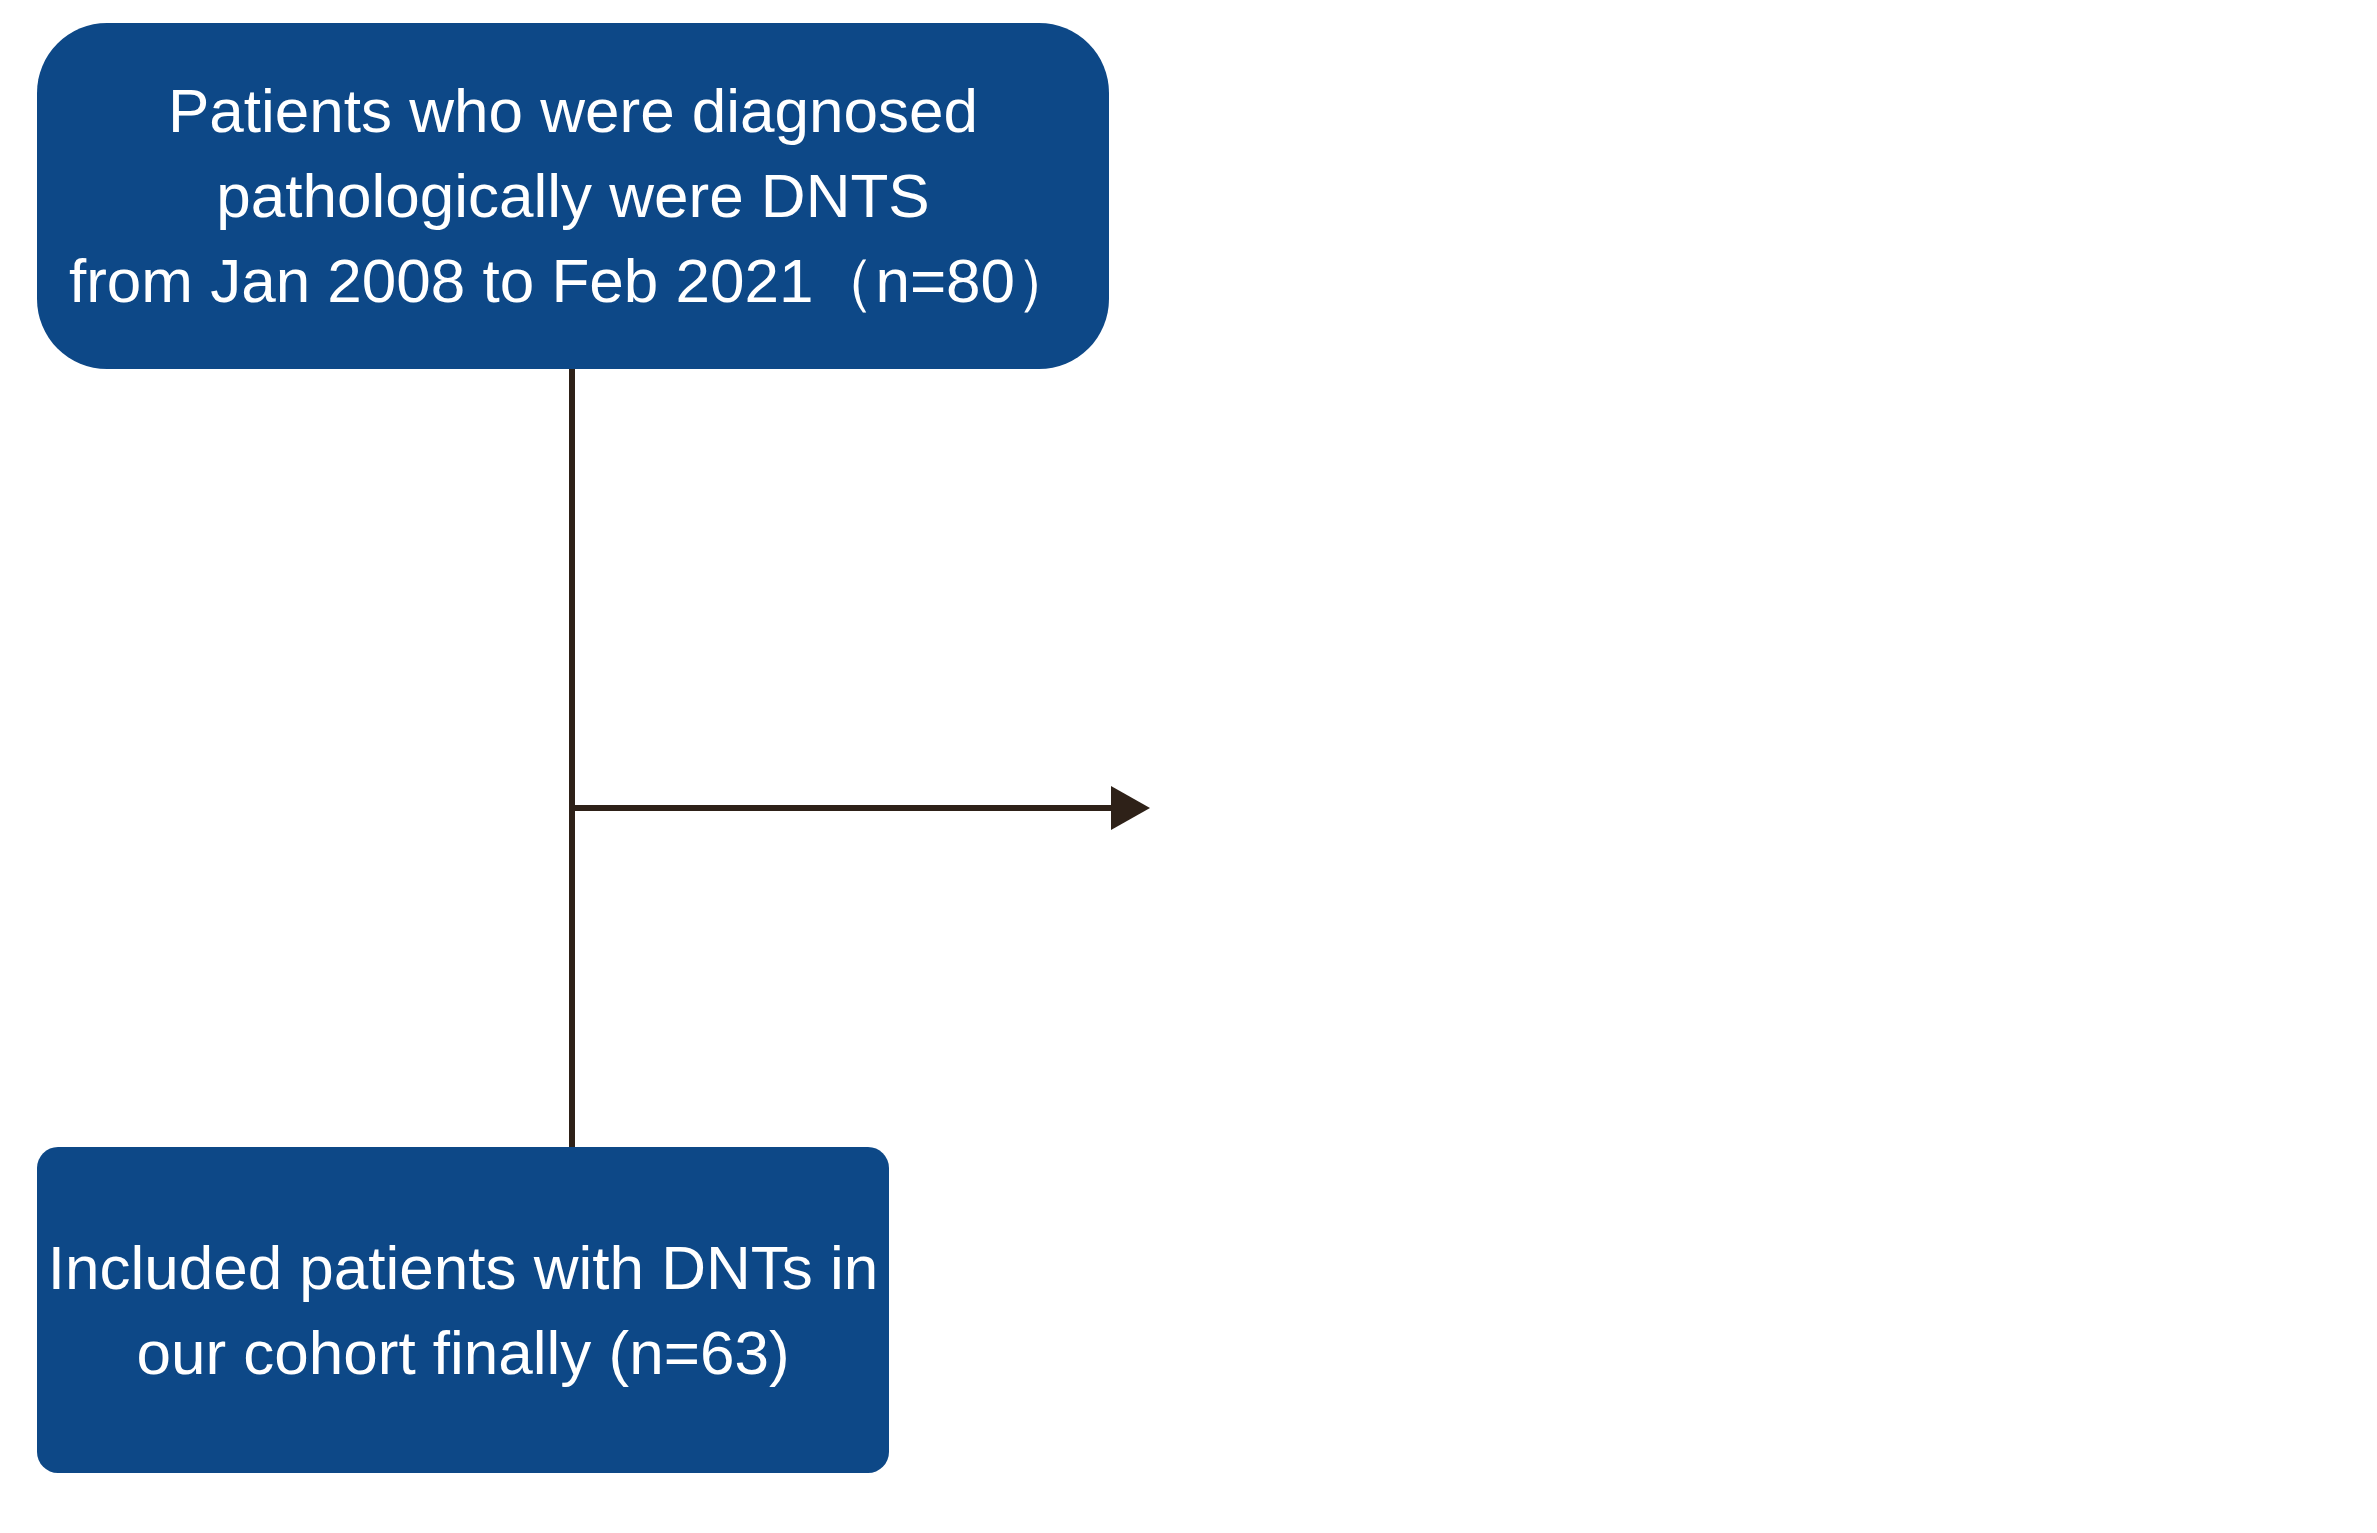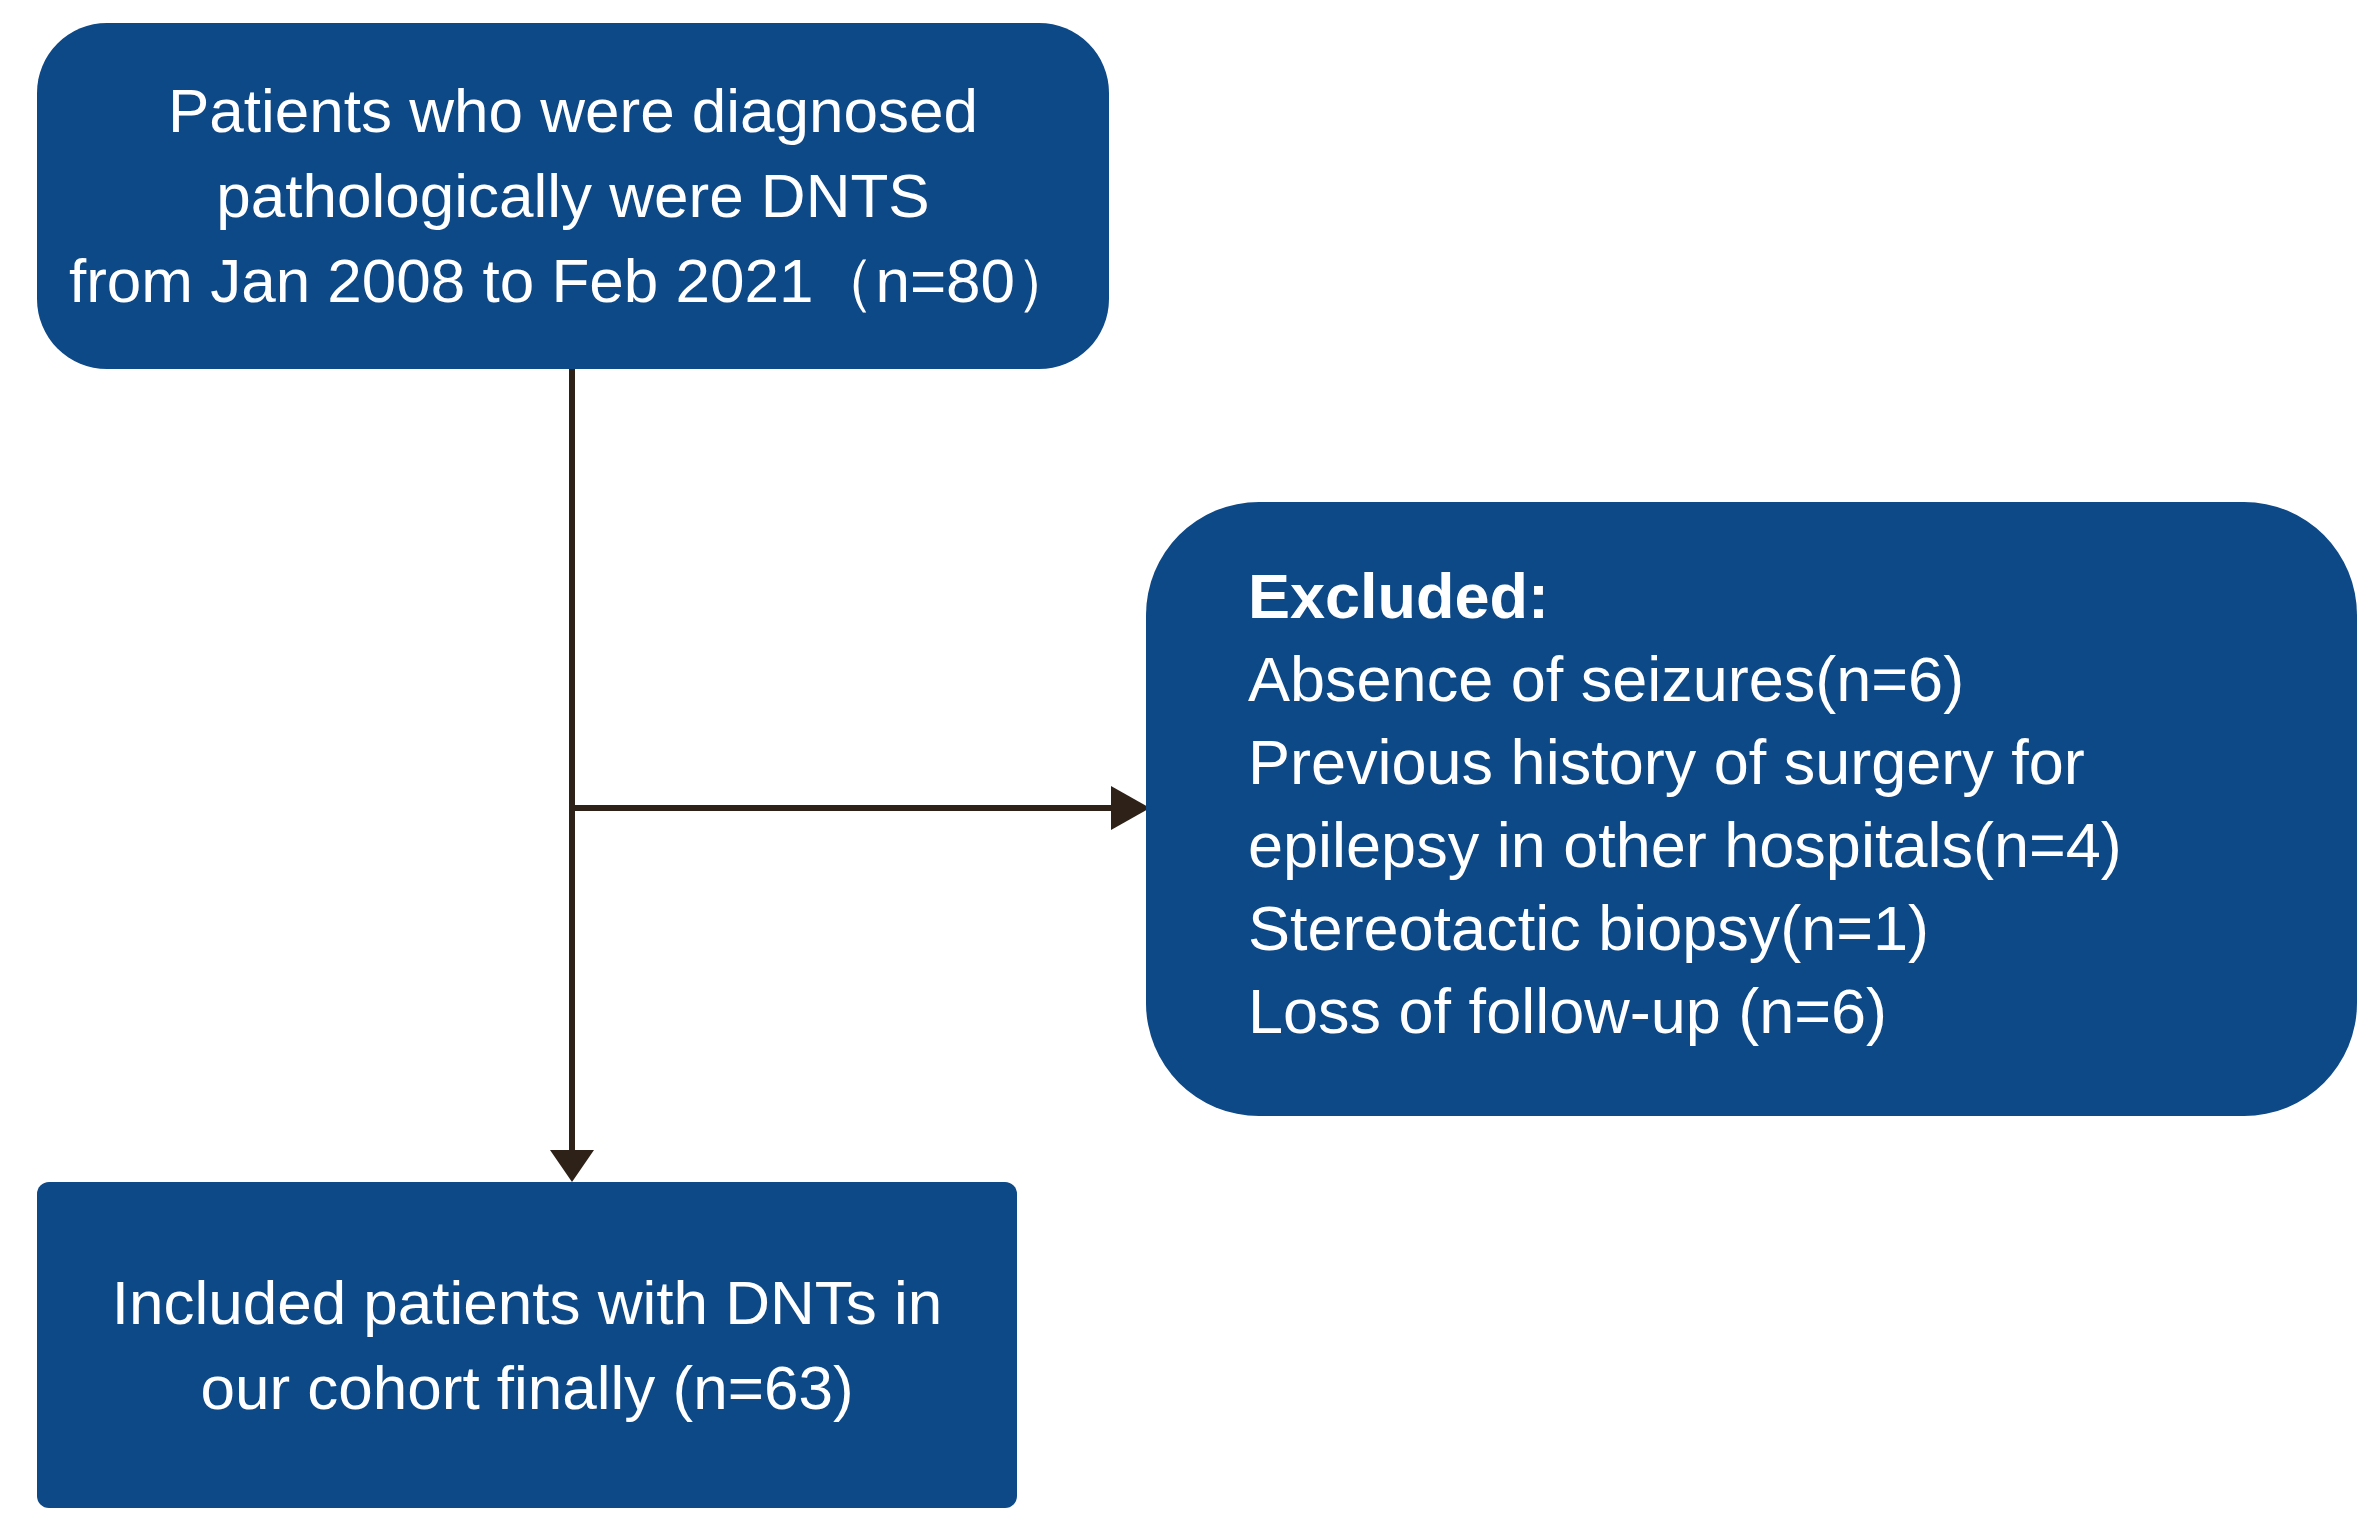--- a/index.html
+++ b/index.html
@@ -40,23 +40,23 @@
     left: 1146px; top: 502px;
     width: 1211px; height: 614px;
     border-radius: 113px;
     padding: 53px 42px 0 102px;
     font-size: 63px;
     line-height: 83px;
     text-align: left;
   }
   .excluded-box .bold { font-weight: bold; }
   .included-box {
-    left: 37px; top: 1182px;
-    width: 980px; height: 326px;
-    border-radius: 12px;
+    left: 37px; top: 1147px;
+    width: 852px; height: 326px;
+    border-radius: 21px;
   }
   .connector {
     position: absolute;
     background: var(--arrow-color, #2e2118);
   }
   .v-line {
     left: 569px; top: 369px;
     width: 6.3px; height: 781px;
   }
   .h-line {
@@ -91,28 +91,20 @@
     <span class="line">pathologically were DNTS</span>
     <span class="line">from Jan 2008 to Feb 2021（n=80）</span>
   </div>
 
   <div class="connector v-line"></div>
   <div class="arrowhead v-head"></div>
 
   <div class="connector h-line"></div>
   <div class="arrowhead h-head"></div>
 
-  <div class="box excluded-box">
-    <span class="line bold">Excluded:</span>
-    <span class="line">Absence of seizures(n=6)</span>
-    <span class="line">Previous history of surgery for</span>
-    <span class="line">epilepsy in other hospitals(n=4)</span>
-    <span class="line">Stereotactic biopsy(n=1)</span>
-    <span class="line">Loss of follow-up (n=6)</span>
-  </div>
 
   <div class="box included-box center-text">
     <span class="line">Included patients with DNTs in</span>
     <span class="line">our cohort finally (n=63)</span>
   </div>
 
 </div>
 
 
 </body></html>

